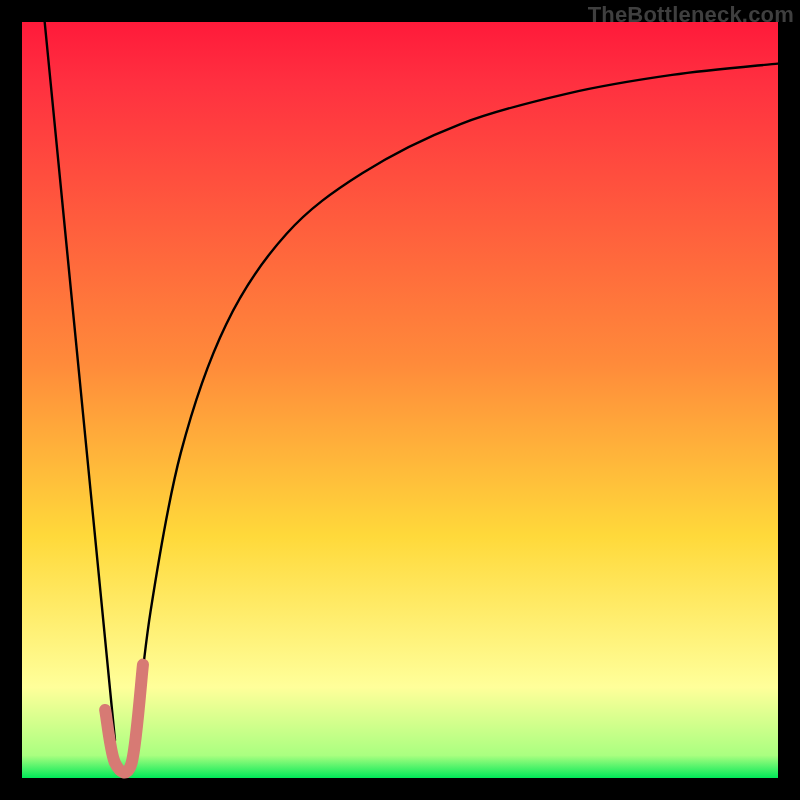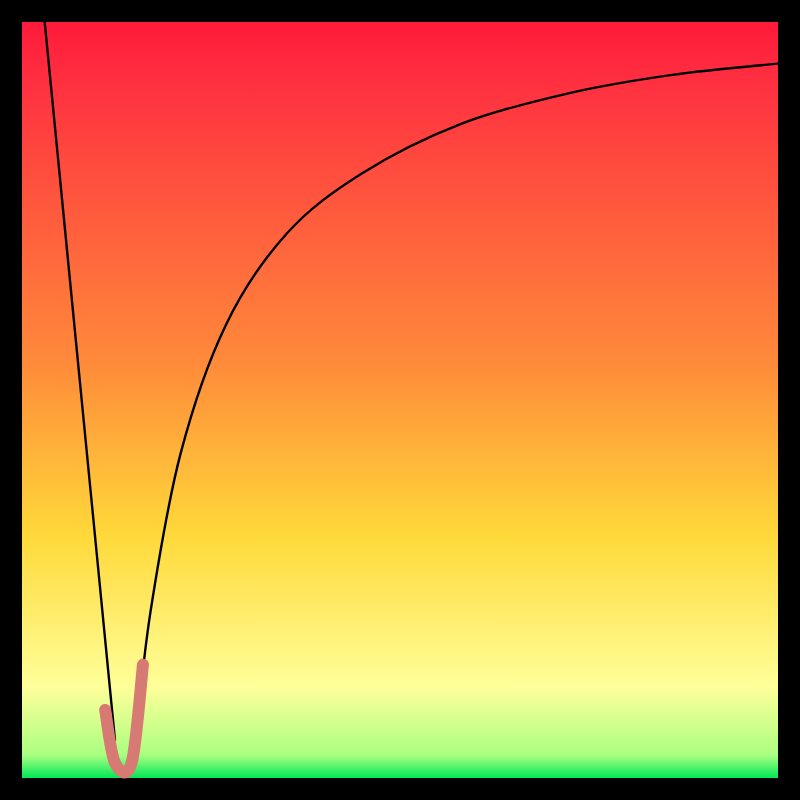--- a/index.html
+++ b/index.html
@@ -60,14 +60,15 @@
 <div class="frame">
 
   <div class="plot-area" id="plot-area"></div>
 
   <svg class="curves" viewBox="0 0 756 756" preserveAspectRatio="none">
     <path id="path-left" fill="none" stroke-width="2.4" stroke-linecap="round" d="M22.68 0.00 L92.99 718.20" stroke="#000000"></path>
     <path id="path-right" fill="none" stroke-width="2.4" stroke-linecap="round" d="M 112.64 725.76 C 115.29 703.08, 120.83 638.82, 128.52 589.68 C 136.21 540.54, 146.16 478.80, 158.76 430.92 C 171.36 383.04, 186.48 338.94, 204.12 302.40 C 221.76 265.86, 241.92 236.88, 264.60 211.68 C 287.28 186.48, 311.22 169.47, 340.20 151.20 C 369.18 132.93, 404.46 115.29, 438.48 102.06 C 472.50 88.83, 509.04 80.01, 544.32 71.82 C 579.60 63.63, 614.88 57.96, 650.16 52.92 C 685.44 47.88, 738.36 43.47, 756.00 41.58" stroke="#000000"></path>
     <path id="path-hook" fill="none" stroke-width="12" stroke-linecap="round" stroke-linejoin="round" d="M 83.16 687.96 C 84.80 696.78, 88.58 732.06, 92.99 740.88 C 97.40 749.70, 104.96 757.26, 109.62 740.88 C 114.28 724.50, 119.07 658.98, 120.96 642.60" stroke="#d77a74"></path>
   </svg>
 
+  <div class="watermark">TheBottleneck.com</div>
 
 </div>
 
 </body></html>

